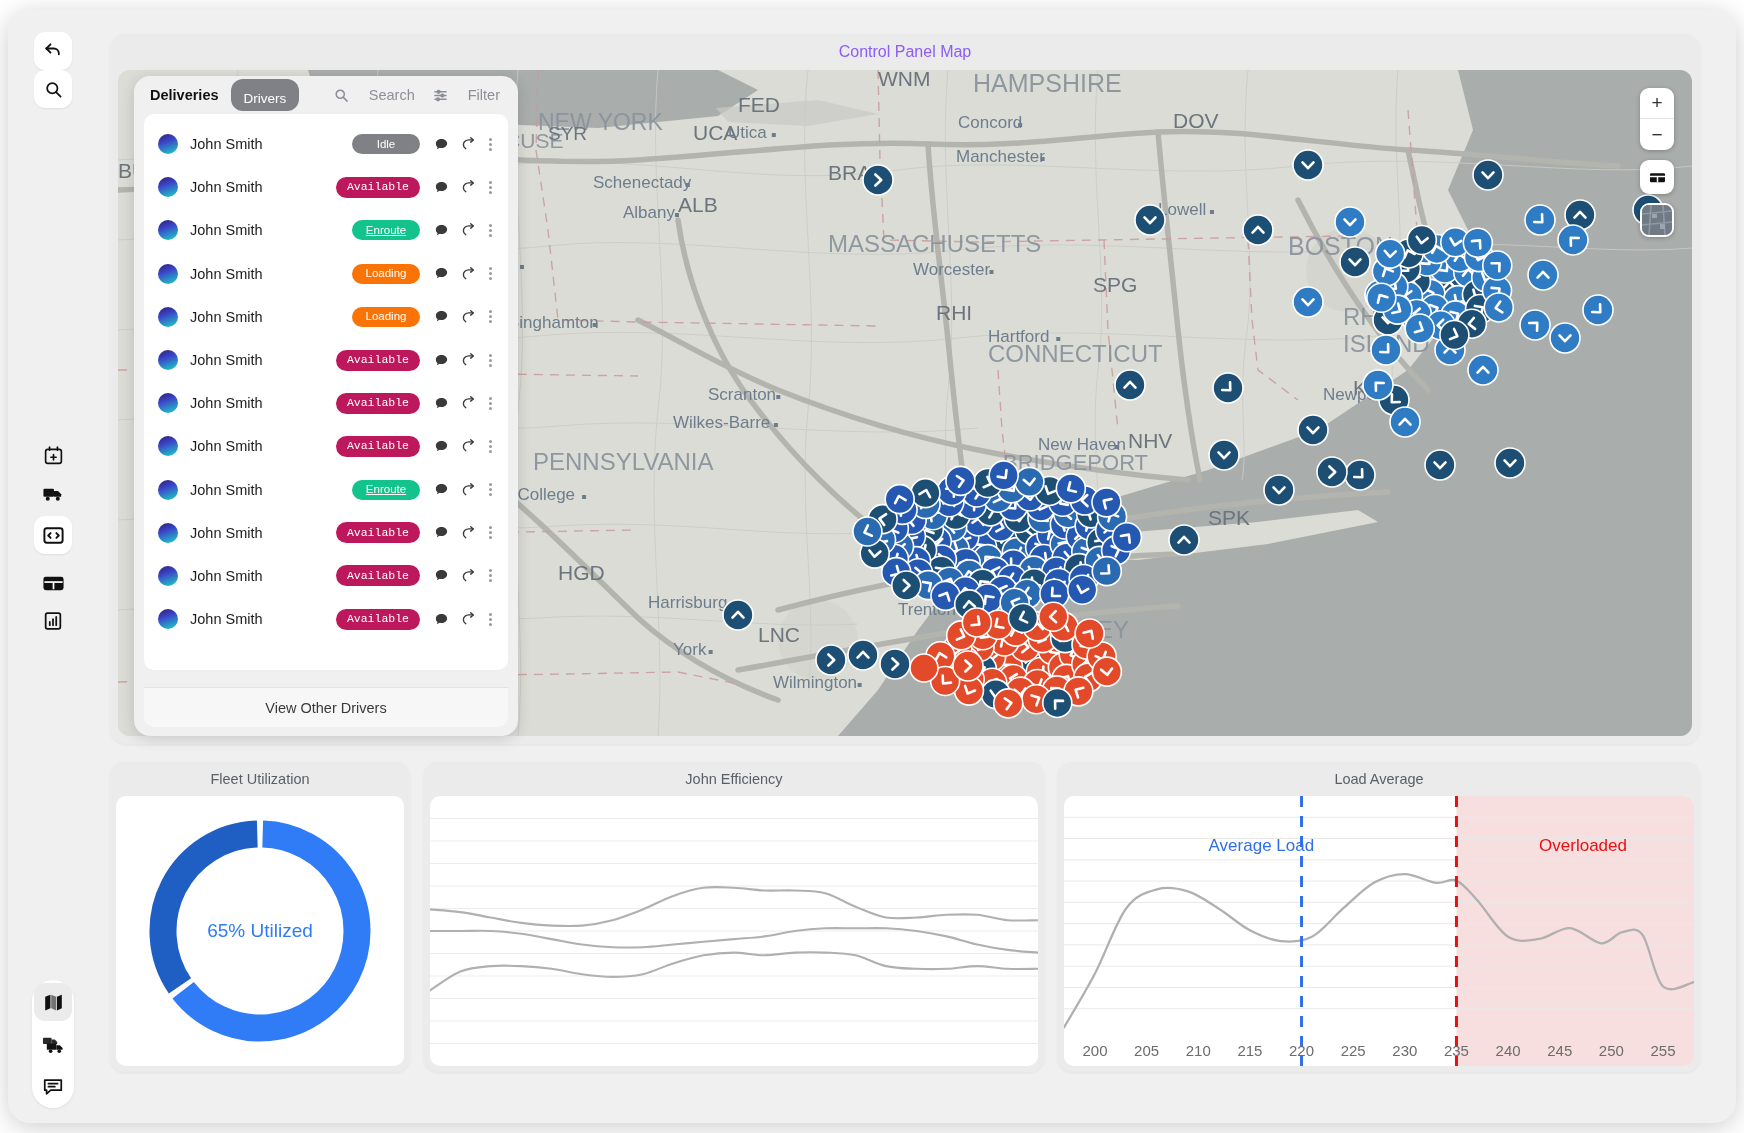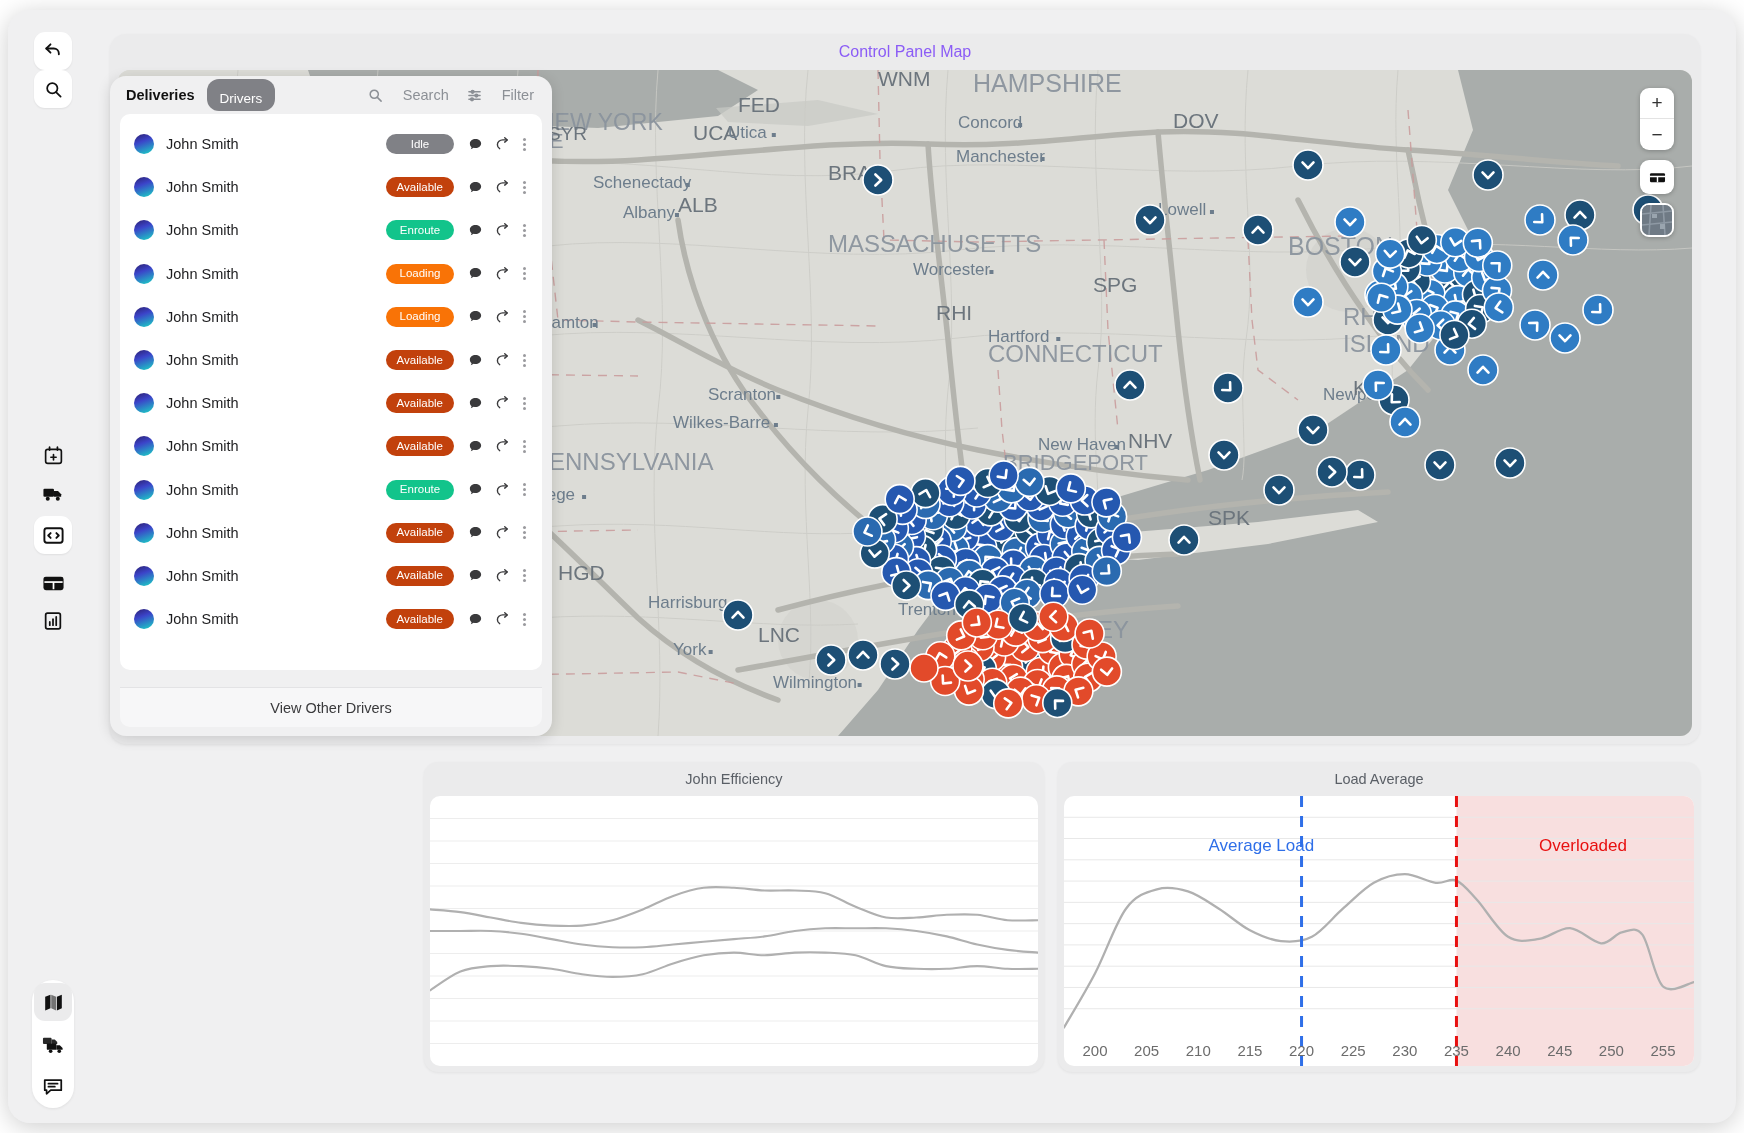--- a/index.html
+++ b/index.html
@@ -96,22 +96,22 @@
     display:flex; align-items:center; justify-content:center; }
   .style-btn {
     right: 18px; top: 133px; width: 34px; height: 34px;
     border: 2px solid #ffffff; border-radius: 9px;
     overflow: hidden; box-shadow: 0 1px 4px rgba(0,0,0,0.25);
     position: absolute;
   }
 
   
   .drivers-panel {
-    position: absolute; left: 110px; top: 76px;
-    width: 442px; height: 660px;
+    position: absolute; left: 134px; top: 76px;
+    width: 384px; height: 660px;
     background: #f0f0f1;
     border-radius: 16px;
     box-shadow: 0 3px 14px rgba(0,0,0,0.14);
     z-index: 40;
     overflow: hidden;
   }
   .dp-header {
     height: 38px;
     display: flex; align-items: center;
     padding: 0 18px 0 16px;
@@ -147,22 +147,22 @@
     flex: 0 0 auto;
   }
   .dname { font-size: 14.5px; color: #1c1c1e; margin-left: 12px; }
   .badge {
     margin-left: auto;
     min-width: 68px; text-align: center;
     font-size: 11.5px; color: #ffffff;
     border-radius: 11px; padding: 3.5px 11px 4.5px;
   }
   .b-idle { background: #808186; }
-  .b-available { background: #c2410c; }
-  .b-enroute { background: #12c48b; }
+  .b-available { background: #be185d; font-family: Liberation Mono, monospace; }
+  .b-enroute { background: #12c48b; text-decoration: underline; }
   .b-loading { background: #f97306; }
   .ricons { display: flex; align-items: center; gap: 12px; margin-left: 14px; }
   .ricon { color: #3a3a3c; display: flex; align-items: center; }
   .kebab { color: #9a9a9e; letter-spacing: 0; font-size: 15px; line-height: 1;
     display: flex; flex-direction: column; gap: 2px; align-items: center; }
   .kdot { width: 3px; height: 3px; border-radius: 50%; background: #9a9a9e; }
   .dp-footer {
     position: absolute; left: 10px; right: 10px; bottom: 9px;
     height: 40px; line-height: 40px;
     background: #f7f7f8;
@@ -1659,20 +1659,32 @@
               <i class="kdot"></i>
               <i class="kdot"></i>
             </span>
           </div>
         </div>
       </div>
 
     <div class="dp-footer">View Other Drivers</div>
   </div>
 
+  <div class="chart-card" id="card-fleet">
+    <div class="cc-title">Fleet Utilization</div>
+    <div class="cc-body">
+      <svg width="100%" height="100%" viewBox="0 0 288 270">
+        <g id="donut-layer">
+            <path d="M 146.70839895618616 38.037818841085624 A 97 97 0 1 1 67.14790459454652 194.18408089842296" fill="none" stroke="#2f7cf6" stroke-width="27"></path>
+            <path d="M 63.963990667005376 189.801799332219 A 97 97 0 0 1 141.29160104381378 38.037818841085624" fill="none" stroke="#1f5fc4" stroke-width="27"></path>
+          </g>
+      </svg>
+      <div class="donut-label">65% Utilized</div>
+    </div>
+  </div>
 
   <div class="chart-card" id="card-fuel">
     <div class="cc-title">John Efficiency</div>
     <div class="cc-body">
       <svg width="100%" height="100%" viewBox="0 0 608 270" preserveAspectRatio="none">
         <g id="fuel-layer">
             <line x1="0" x2="608" y1="22.5" y2="22.5" stroke="#ededed" stroke-width="1"></line>
             <line x1="0" x2="608" y1="45" y2="45" stroke="#ededed" stroke-width="1"></line>
             <line x1="0" x2="608" y1="67.5" y2="67.5" stroke="#ededed" stroke-width="1"></line>
             <line x1="0" x2="608" y1="90" y2="90" stroke="#ededed" stroke-width="1"></line>

